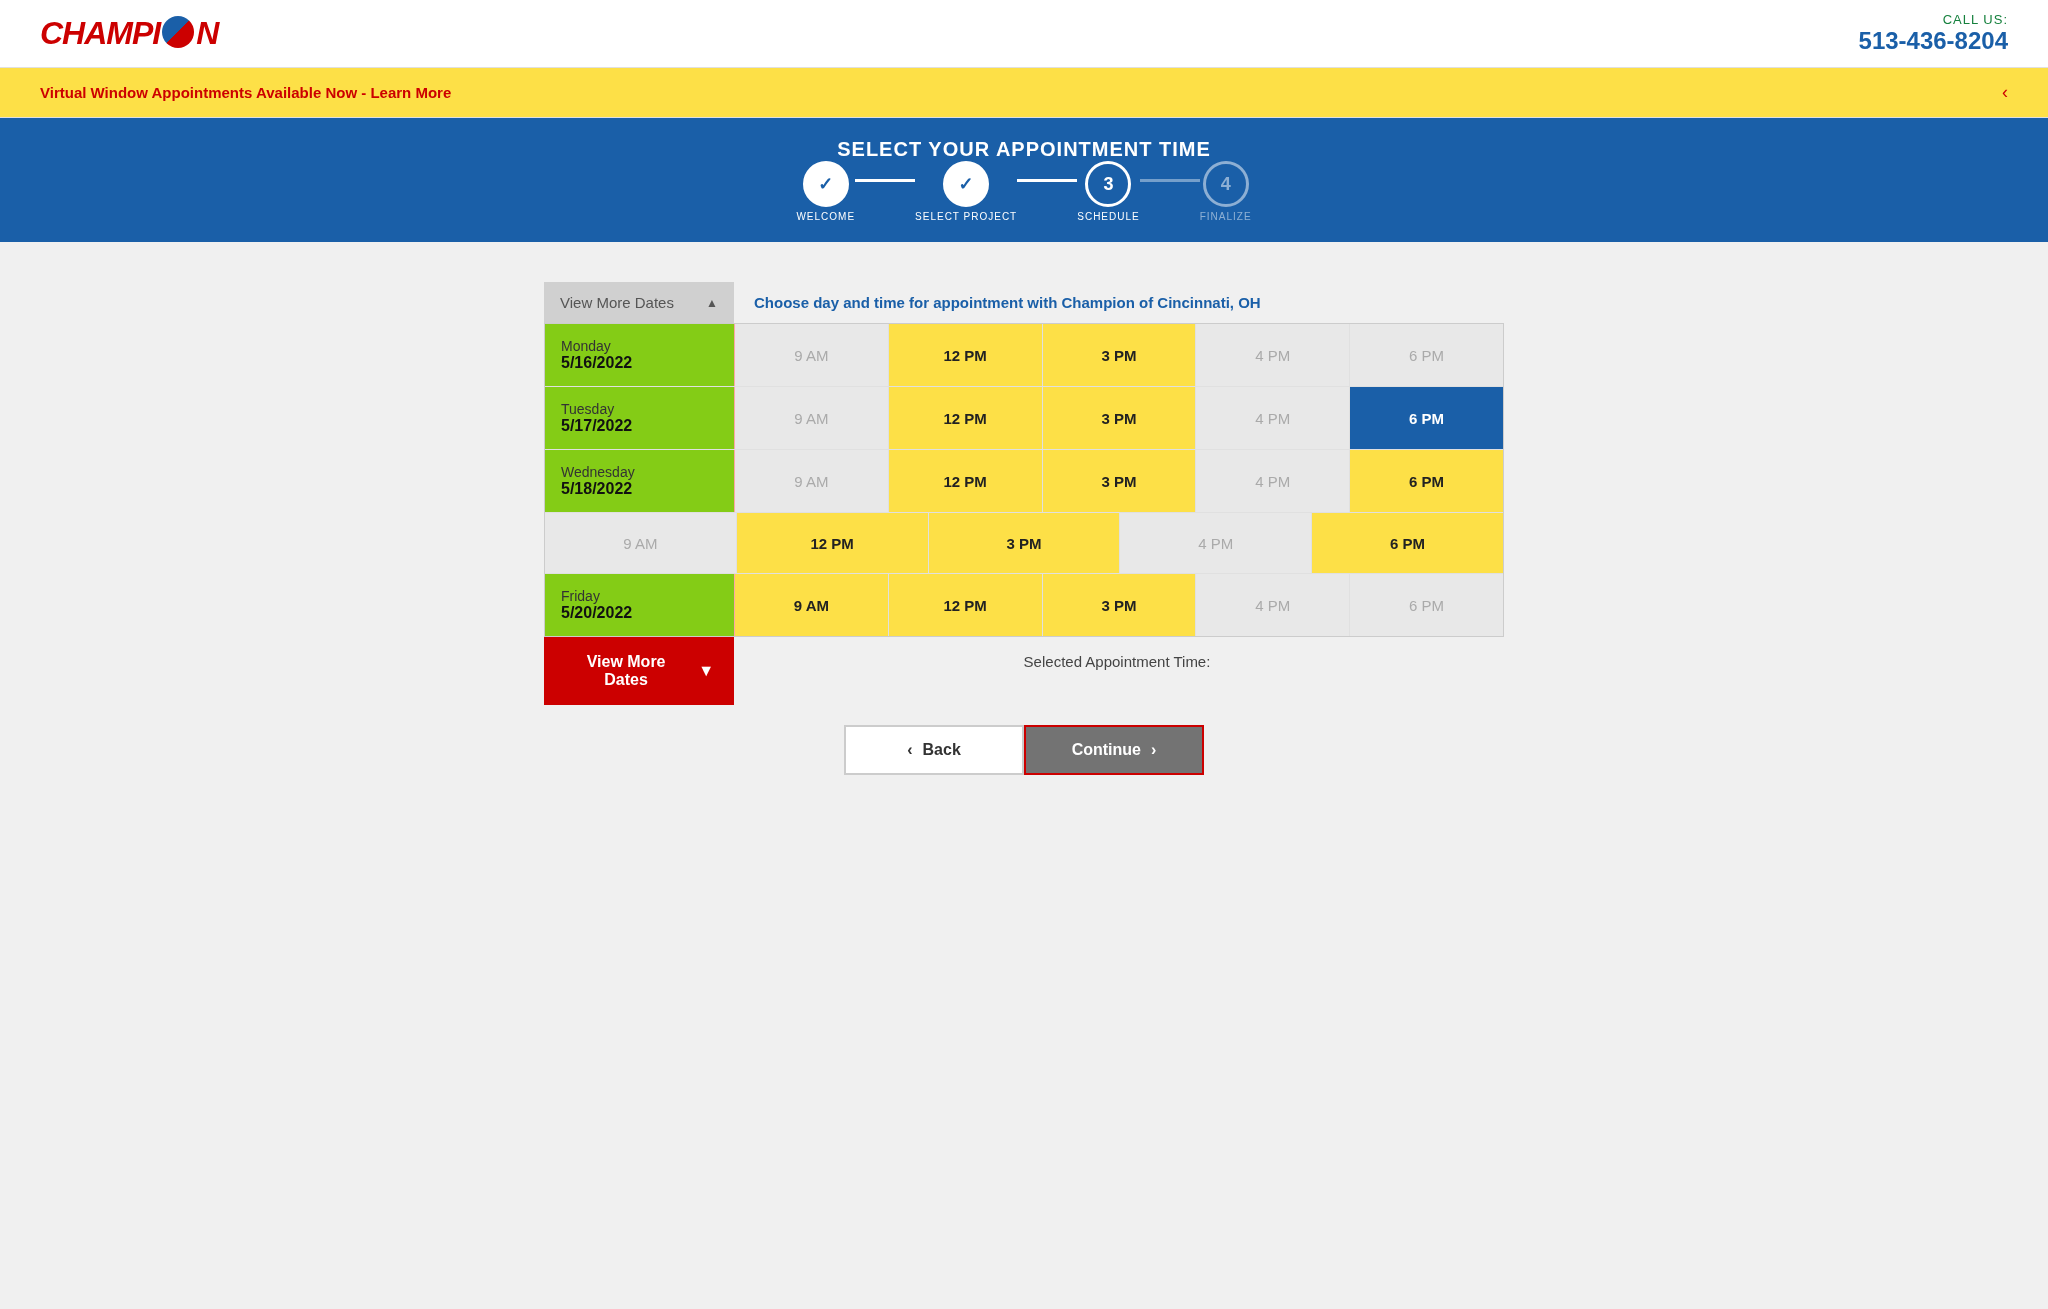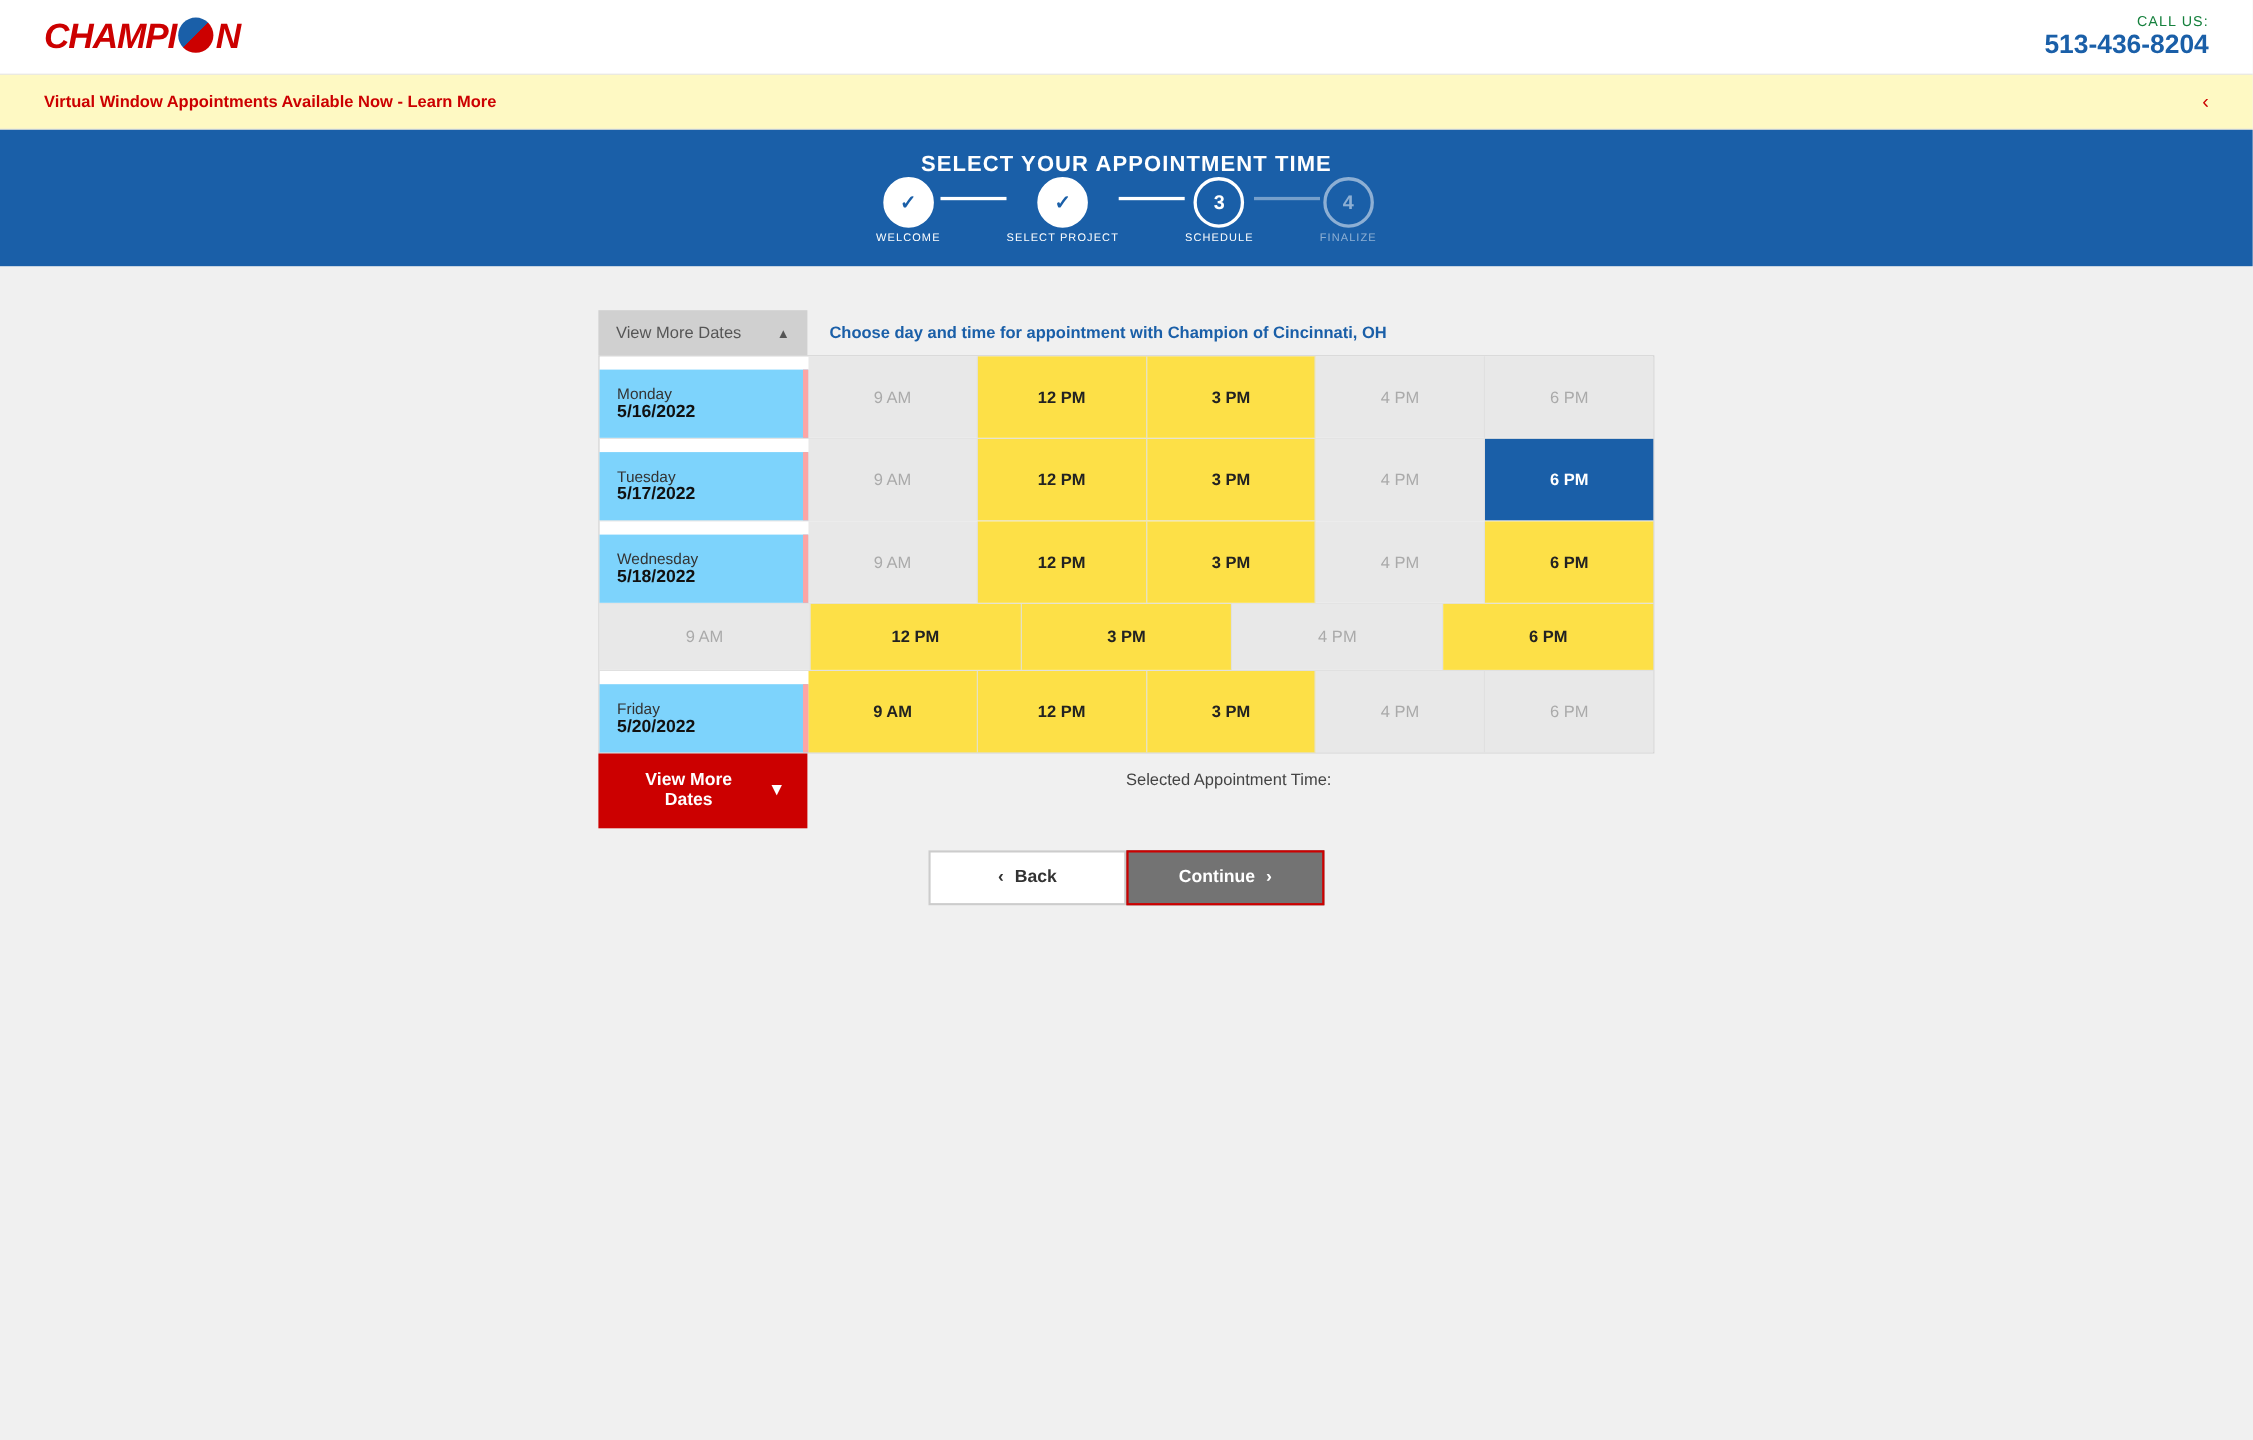--- a/index.html
+++ b/index.html
@@ -45,21 +45,21 @@
       text-transform: uppercase;
     }
     .call-us-number {
       font-size: 24px;
       font-weight: bold;
       color: #1a5fa8;
     }
 
     
     .banner {
-      background: #fef9c3;
+      background: #fde047;
       padding: 14px 40px;
       display: flex;
       justify-content: space-between;
       align-items: center;
       border-bottom: 1px solid #e0e0e0;
     }
     .banner-text {
       color: #cc0000;
       font-weight: bold;
       font-size: 15px;
@@ -186,23 +186,22 @@
       display: flex;
       border-bottom: 1px solid #e0e0e0;
     }
     .calendar-row:last-child {
       border-bottom: none;
     }
     .day-cell {
       width: 190px;
       flex-shrink: 0;
       padding: 14px 16px;
-      background: #7dd3fc;
-      border-right: 5px solid #fca5a5;
-      margin-top: 12px;
+      background: #84cc16;
+      border-right: 1px solid #fca5a5;
     }
     .day-name {
       font-size: 14px;
       font-weight: normal;
       color: #333;
     }
     .day-date {
       font-size: 16px;
       font-weight: bold;
       color: #111;

